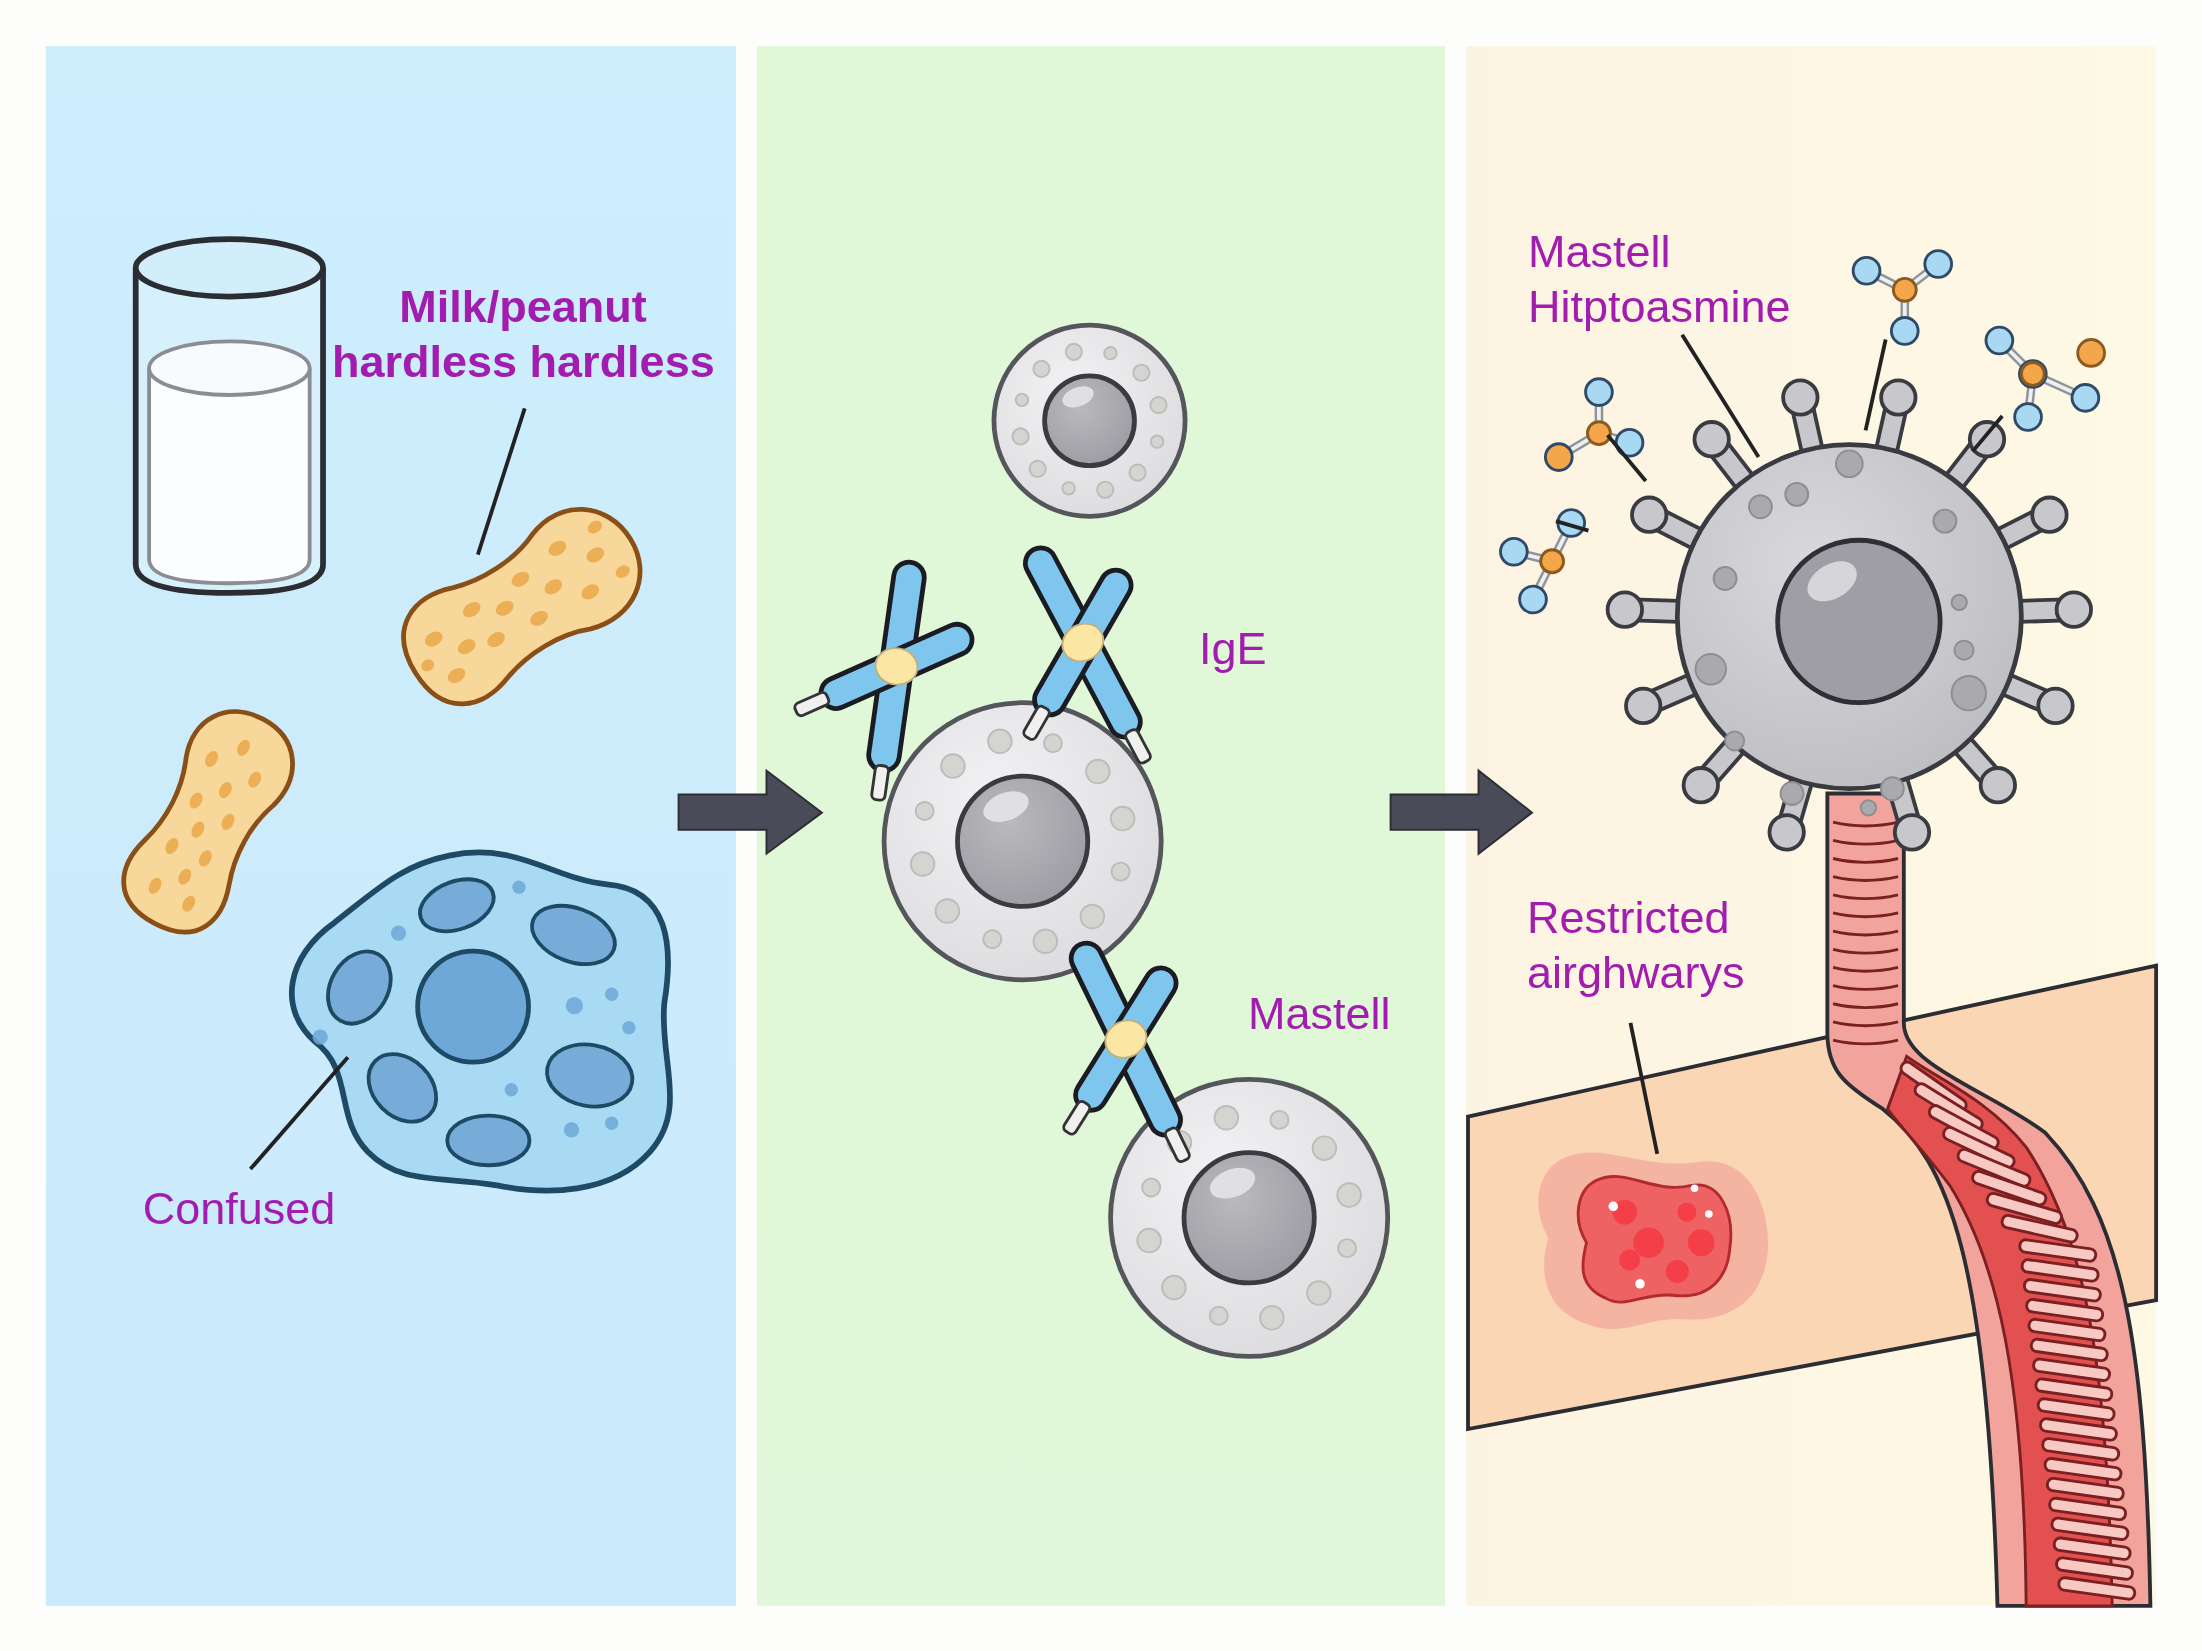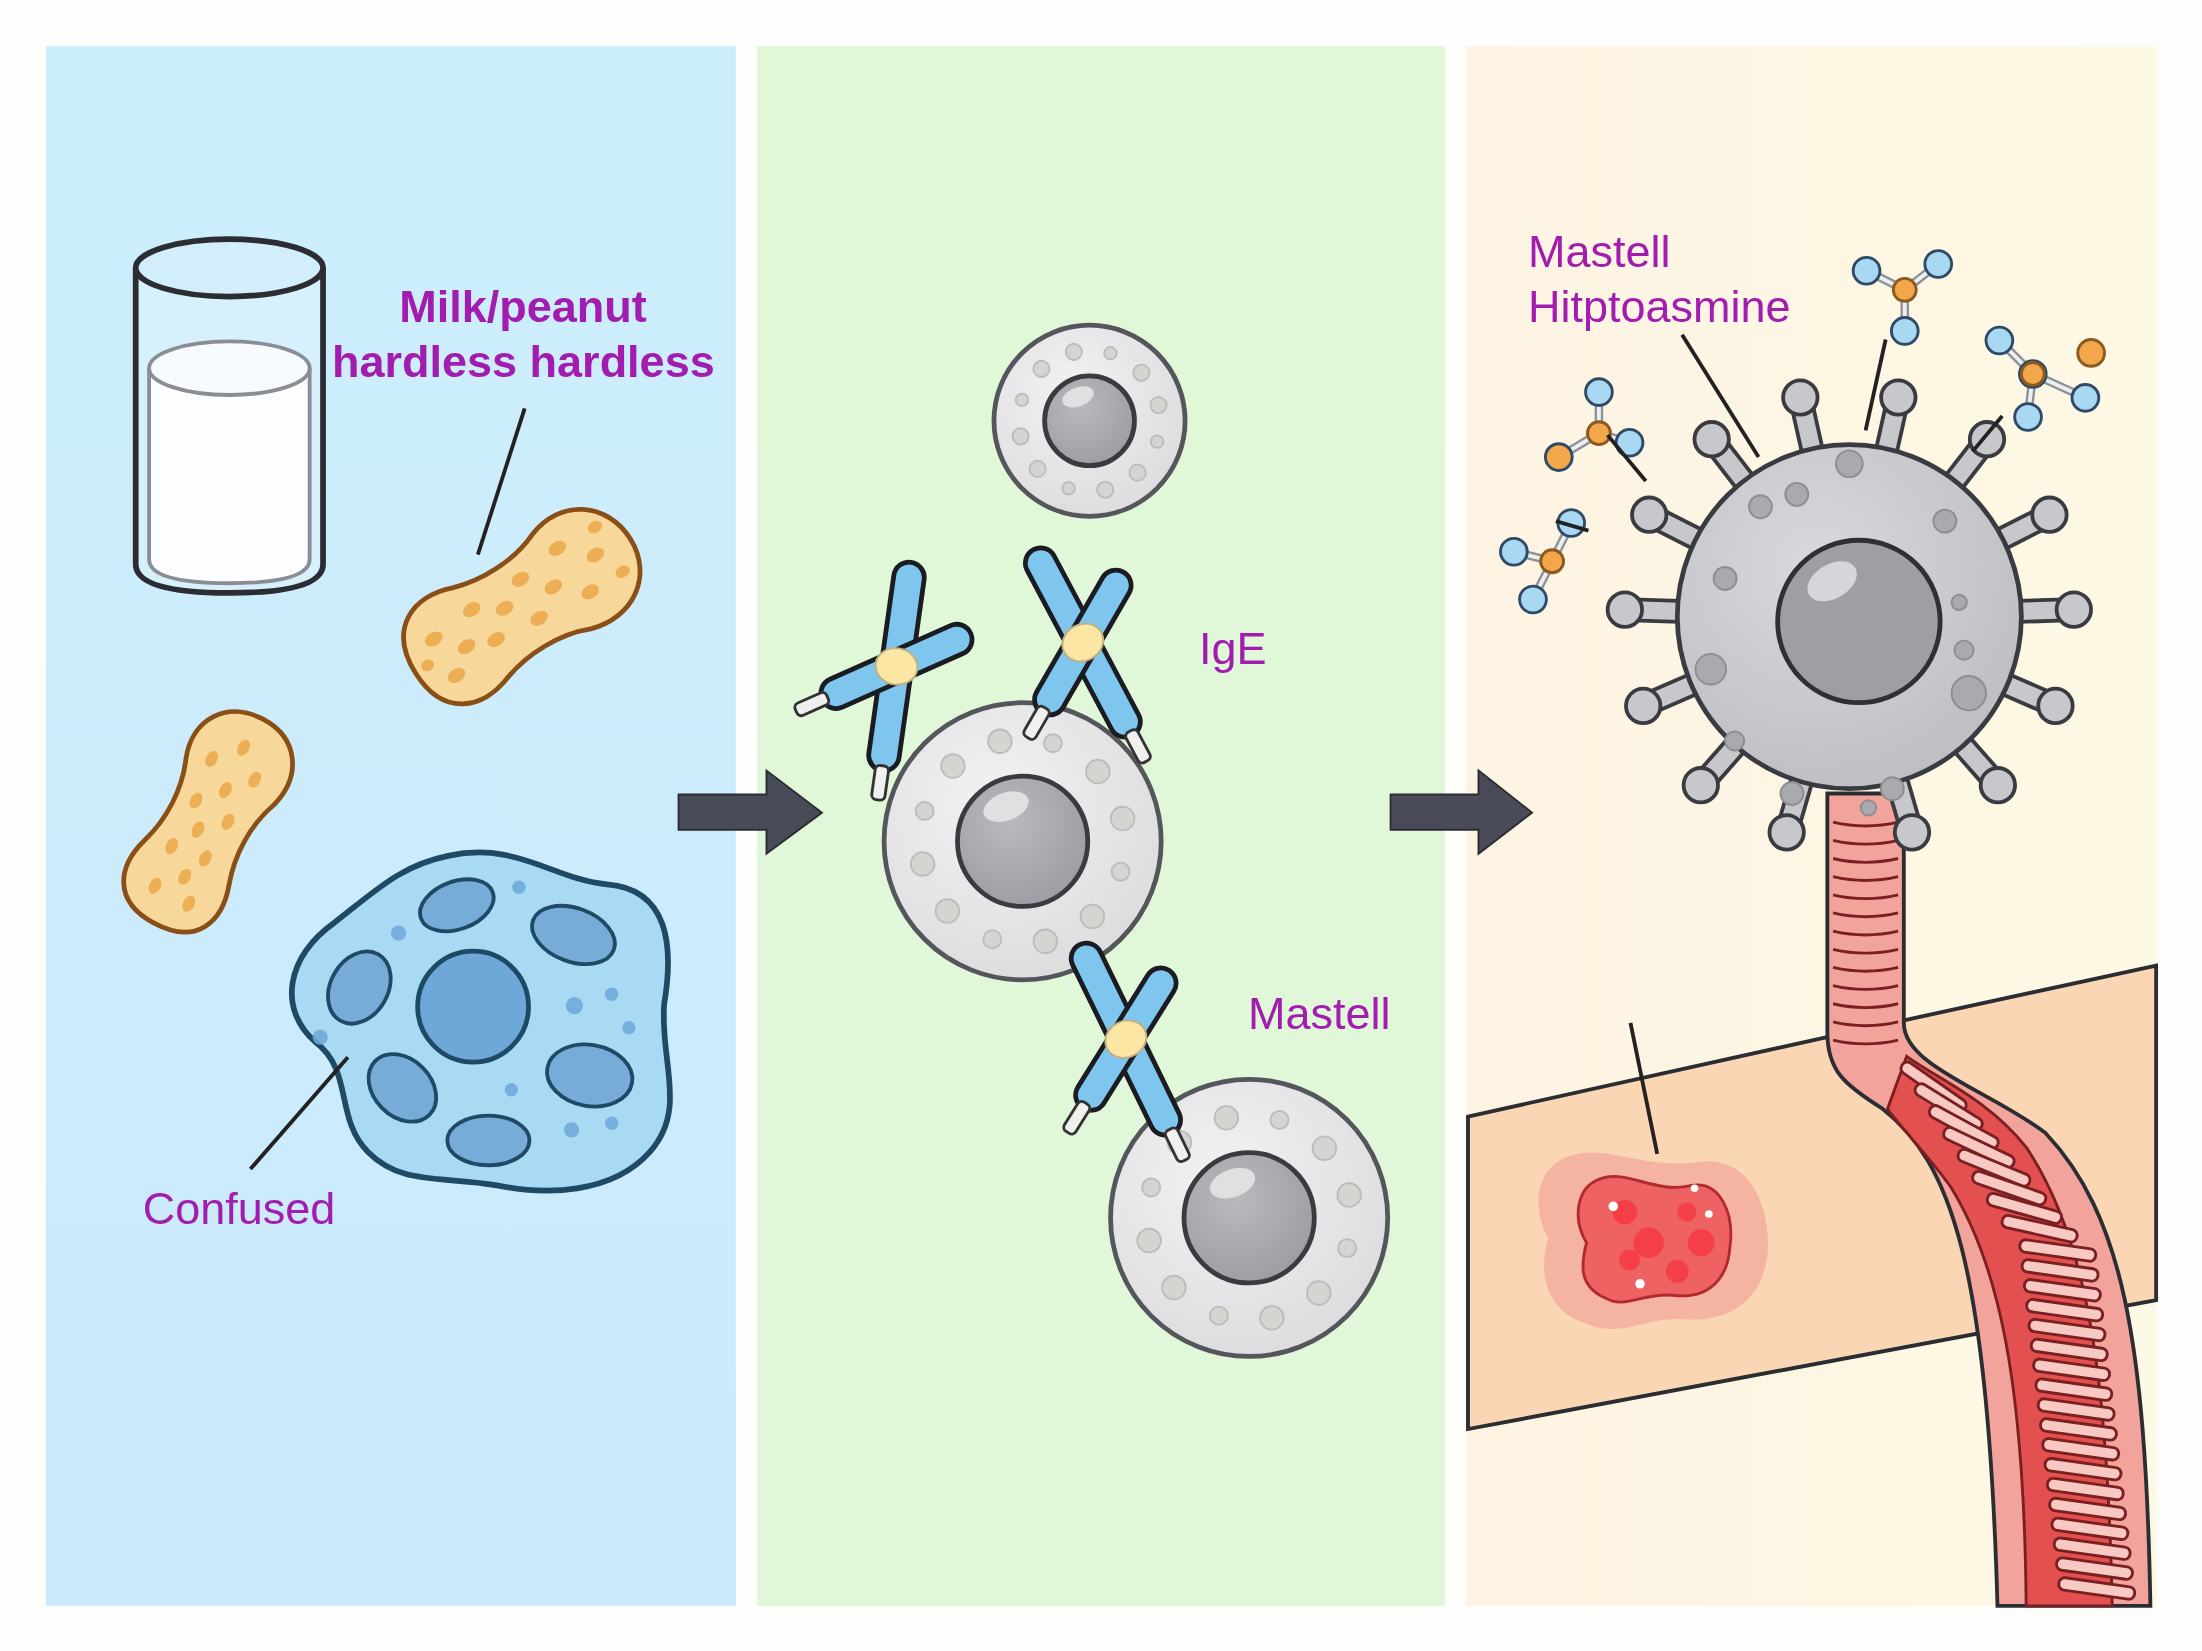--- a/index.html
+++ b/index.html
@@ -400,14 +400,18 @@
 <div class="label left" style="left:1180px; top:621px;margin-left:19px;">
   <div>IgE</div>
 </div>
 <div class="label left" style="left:1248px; top:986px;">
   <div>Mastell</div>
 </div>
 <div class="label left" style="left:1528px; top:224px;">
   <div>Mastell</div>
   <div>Hitptoasmine</div>
 </div>
+<div class="label left" style="left:1527px; top:890px;">
+  <div>Restricted</div>
+  <div>airghwarys</div>
+</div>
 </div>
 
 
 </body></html>

